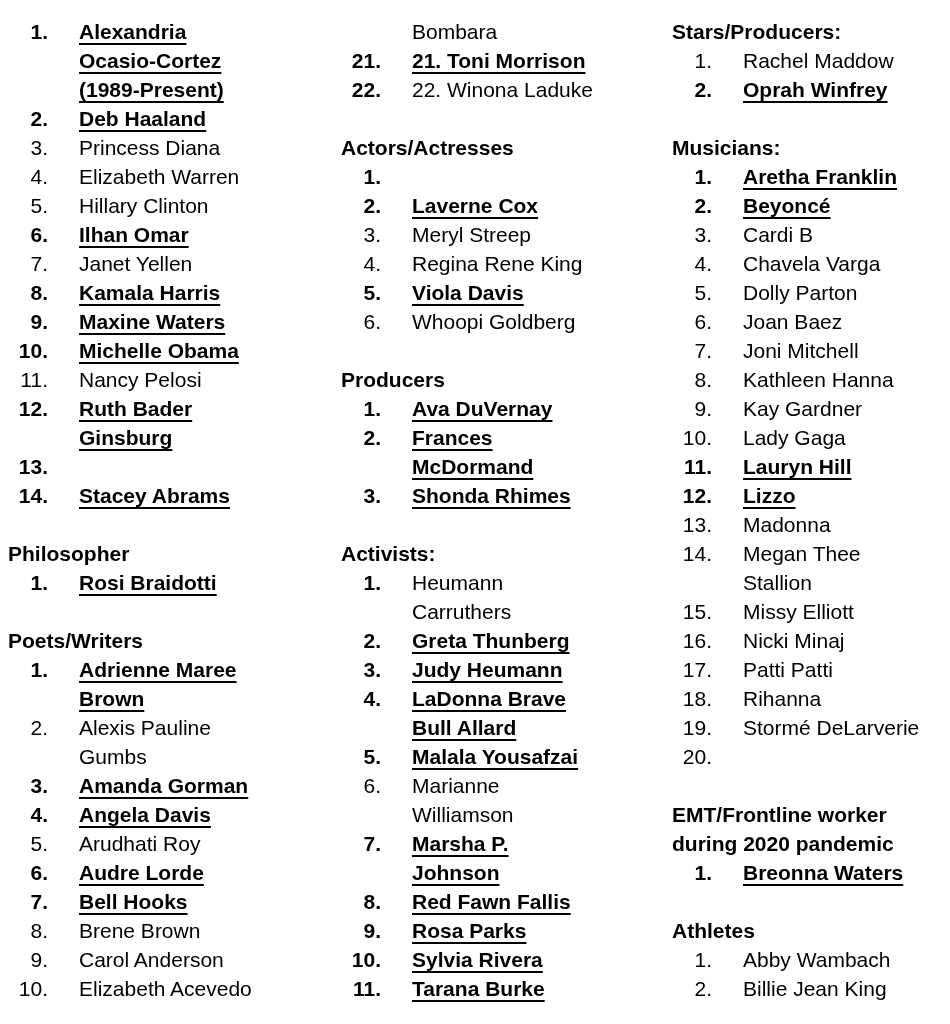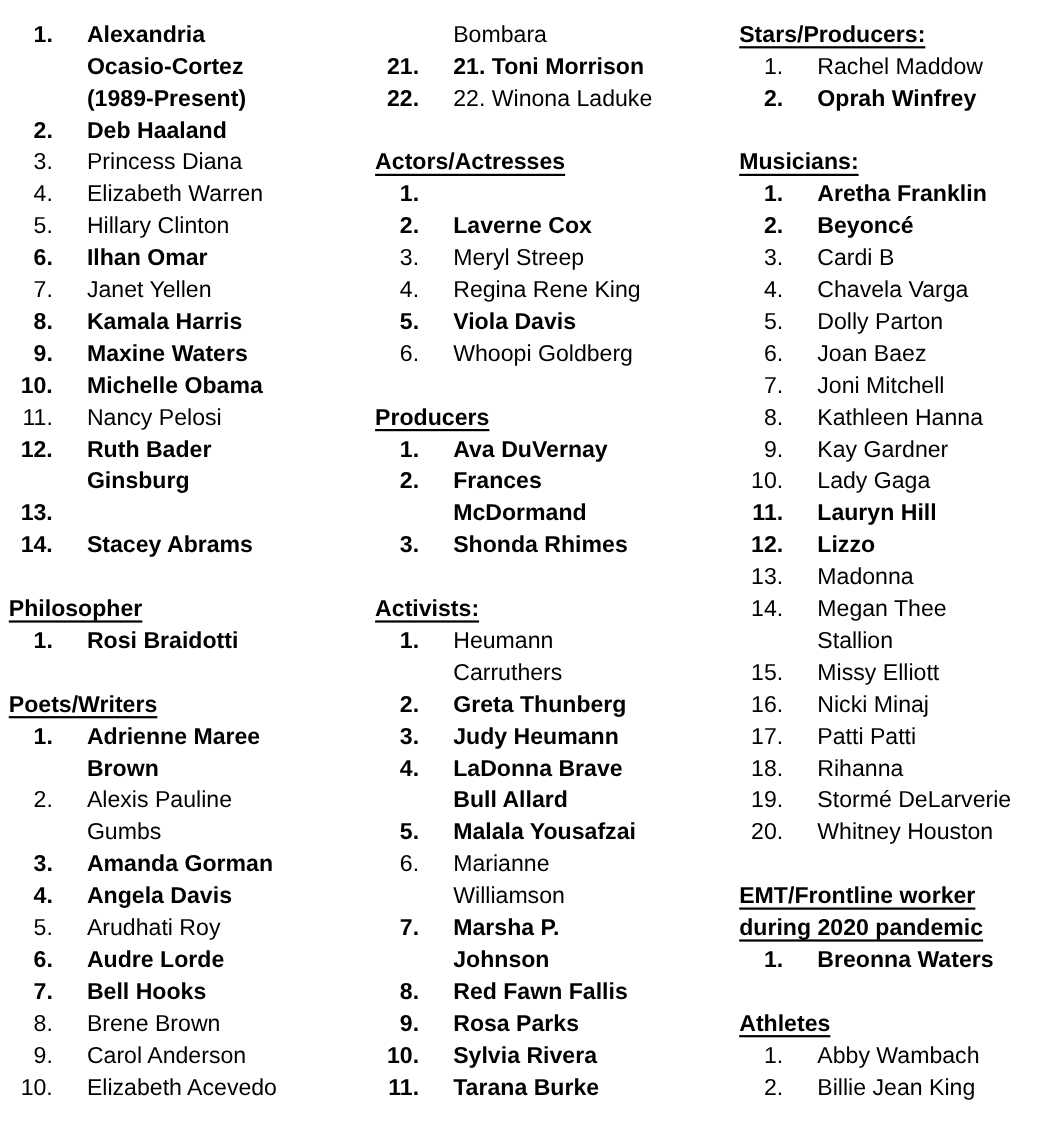--- a/index.html
+++ b/index.html
@@ -22,37 +22,37 @@
     width: 950px;
     height: 1007px;
   }
   .col { min-width: 0; }
   .section + .section { margin-top: 29px; }
   .heading {
     font-weight: bold;
     white-space: pre-line;
   }
   .heading .head-text {
-    text-decoration: underline;
     text-decoration-thickness: 2px;
     text-underline-offset: 4px;
   }
   .item { display: flex; align-items: flex-start; }
   .num {
     flex: 0 0 40px;
     text-align: right;
     white-space: nowrap;
   }
   .name {
     margin-left: 31px;
     white-space: pre-line;
     min-width: 0;
   }
   .hl {
     font-weight: bold;
+    text-decoration: underline;
     text-decoration-thickness: 2px;
     text-underline-offset: 4px;
   }
   .b { font-weight: bold; }
 </style>
 </head>
 <body>
 
 <main class="doc" id="doc">
     <div class="col">
@@ -364,21 +364,20 @@
         <div class="item">
           <span class="num">18.</span>
           <span class="name">Rihanna</span>
         </div>
         <div class="item">
           <span class="num">19.</span>
           <span class="name">Stormé DeLarverie</span>
         </div>
         <div class="item">
           <span class="num">20.</span>
-          <span class="name">Whitney Houston</span>
         </div>
       </div>
       <div class="section">
         <div class="heading"><span class="head-text">EMT/Frontline worker
 during 2020 pandemic</span></div>
         <div class="item">
           <span class="num b">1.</span>
           <span class="name hl">Breonna Waters</span>
         </div>
       </div>

